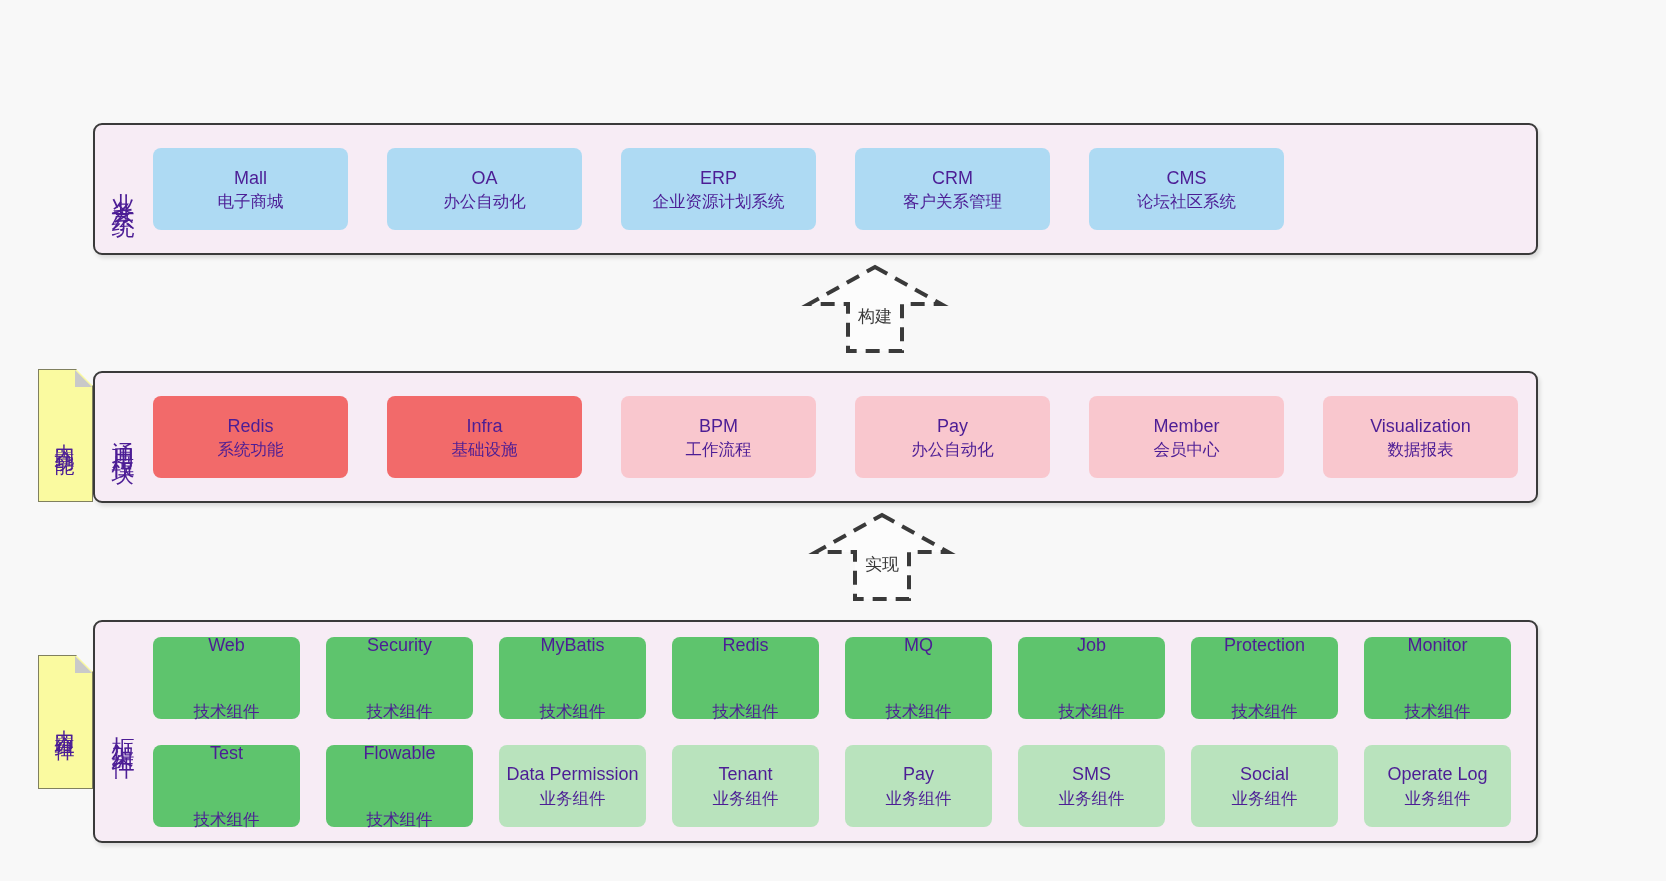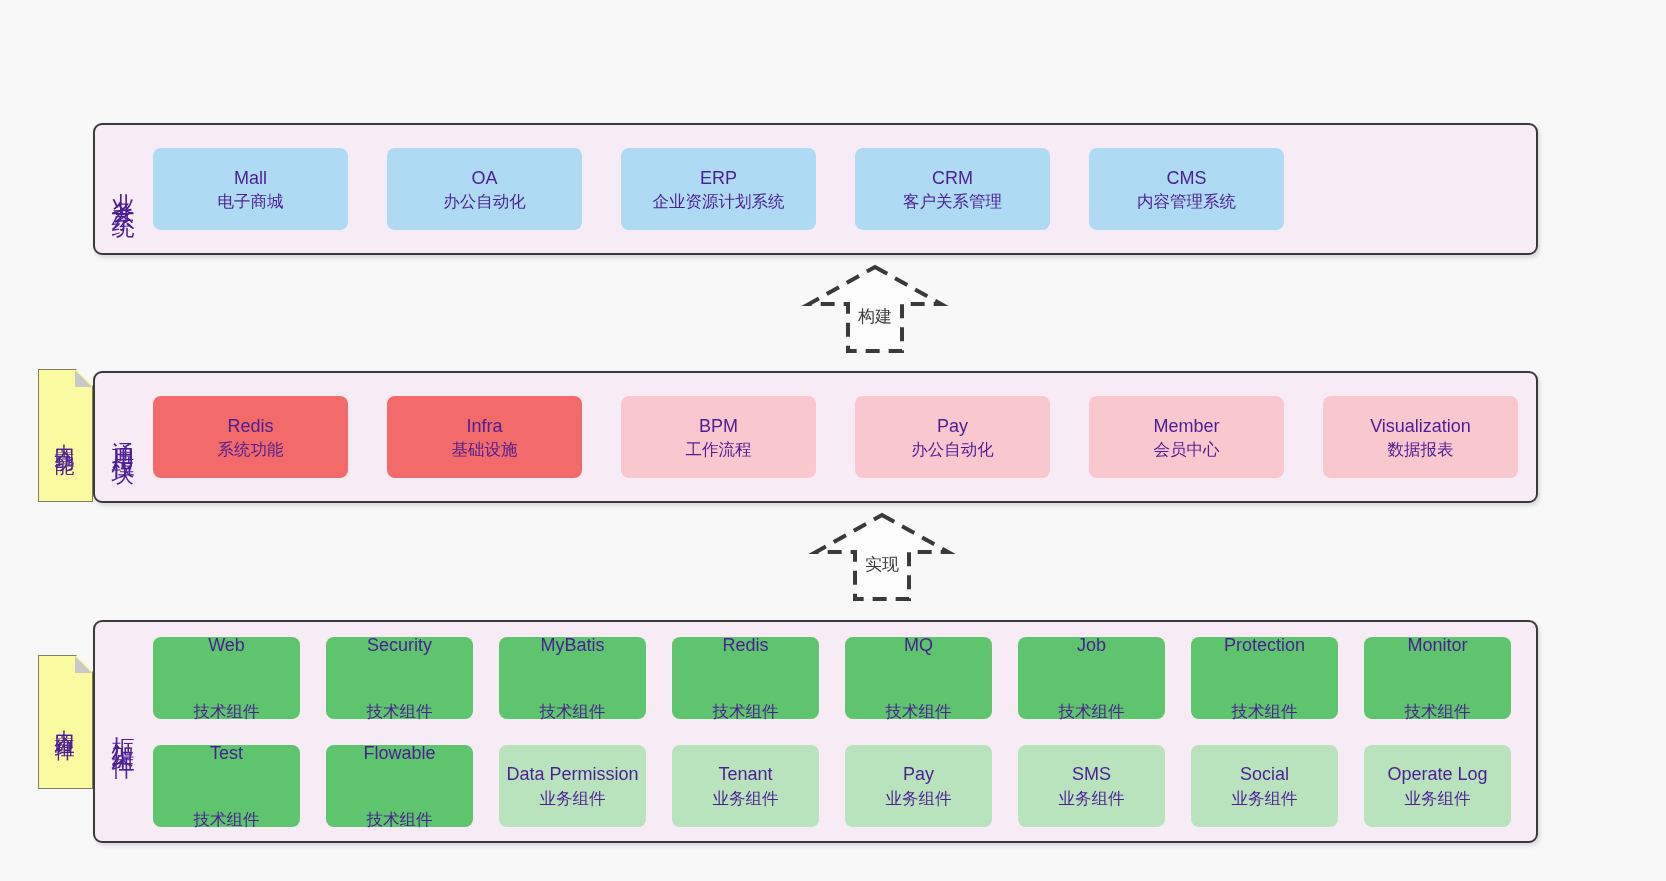--- a/index.html
+++ b/index.html
@@ -88,21 +88,21 @@
       <div class="box blue">
         <span class="box-name">ERP</span>
         <span class="box-sub">企业资源计划系统</span>
       </div>
       <div class="box blue">
         <span class="box-name">CRM</span>
         <span class="box-sub">客户关系管理</span>
       </div>
       <div class="box blue">
         <span class="box-name">CMS</span>
-        <span class="box-sub">内容管理系统</span>
+        <span class="box-sub">论坛社区系统</span>
       </div>
     </div>
   </div>
 
   <svg class="arrow arrow1" width="150" height="90" viewBox="0 0 150 90">
     <polygon class="arrow-shape" points="75,3 141,40 102,40 102,87 48,87 48,40 9,40"></polygon>
     <text class="arrow-text" x="75" y="58">构建</text>
   </svg>
 
   <div class="band band2">

